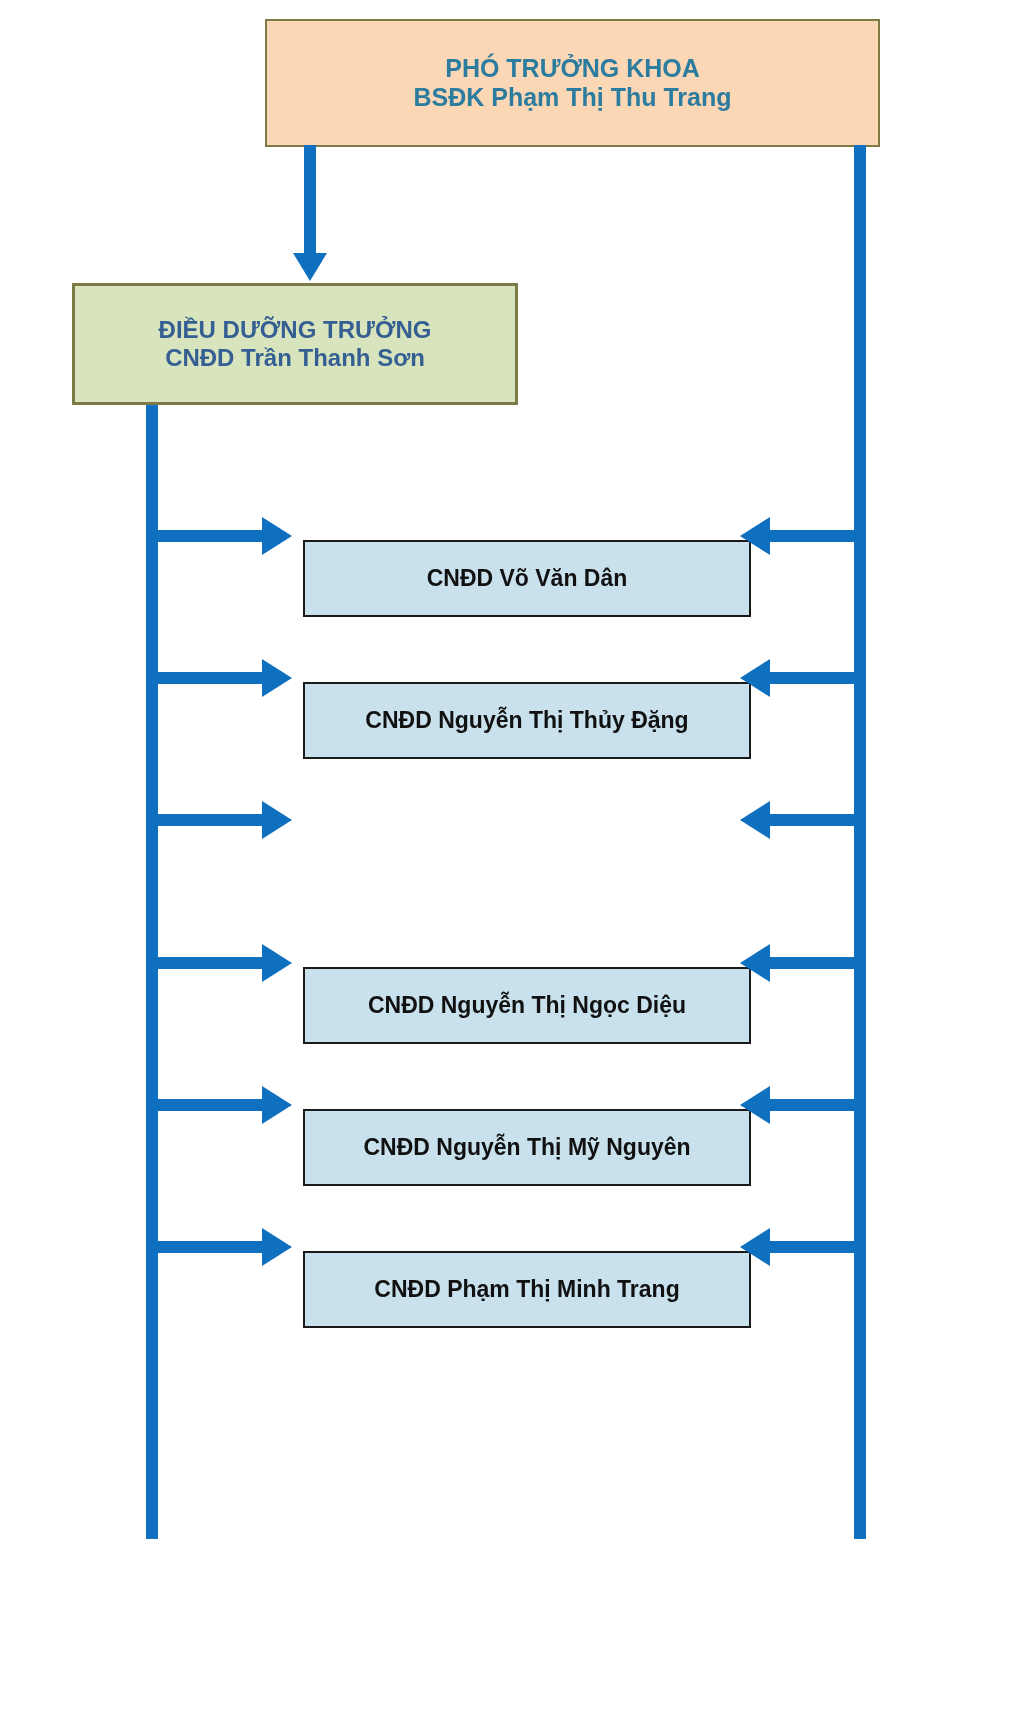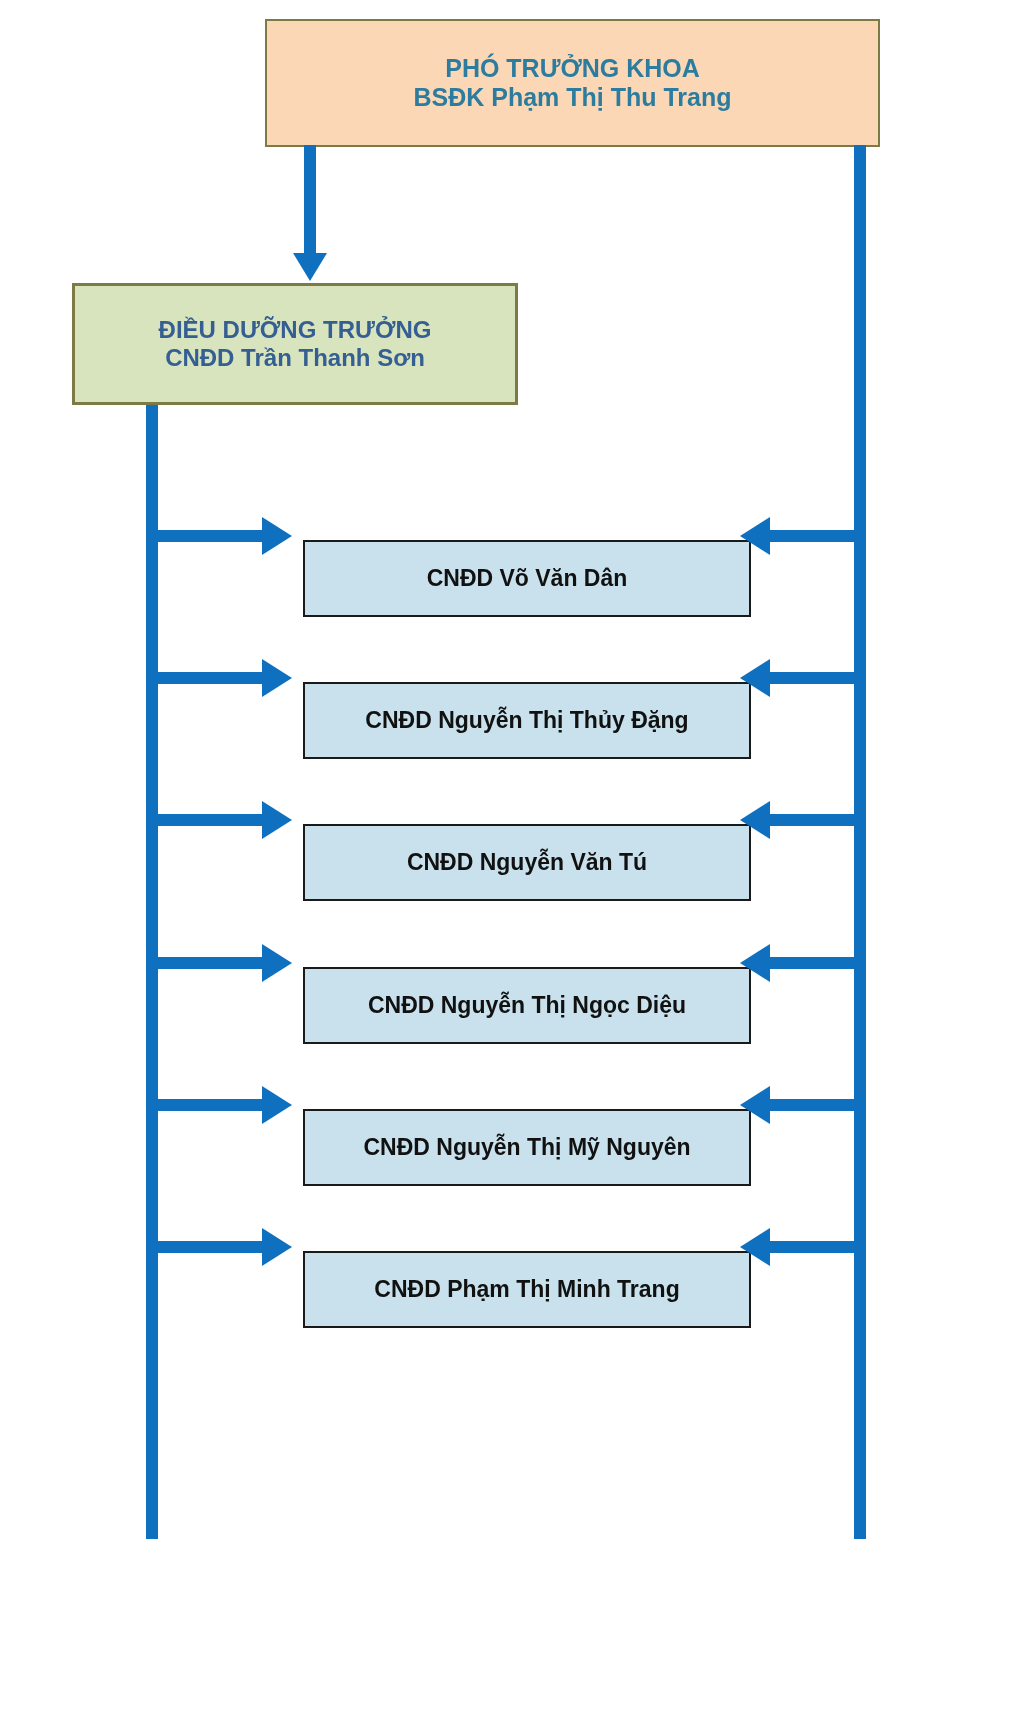--- a/index.html
+++ b/index.html
@@ -115,21 +115,20 @@
     <div class="row">
       <div class="shaft shaft-l"></div>
       <div class="head-right head-l"></div>
       <div class="staff-box">CNĐD Nguyễn Thị Thủy Đặng</div>
       <div class="head-left head-r"></div>
       <div class="shaft shaft-r"></div>
     </div>
     <div class="row">
       <div class="shaft shaft-l"></div>
       <div class="head-right head-l"></div>
-      <div class="staff-box">CNĐD Nguyễn Văn Tú</div>
       <div class="head-left head-r"></div>
       <div class="shaft shaft-r"></div>
     </div>
     <div class="row">
       <div class="shaft shaft-l"></div>
       <div class="head-right head-l"></div>
       <div class="staff-box">CNĐD Nguyễn Thị Ngọc Diệu</div>
       <div class="head-left head-r"></div>
       <div class="shaft shaft-r"></div>
     </div>

